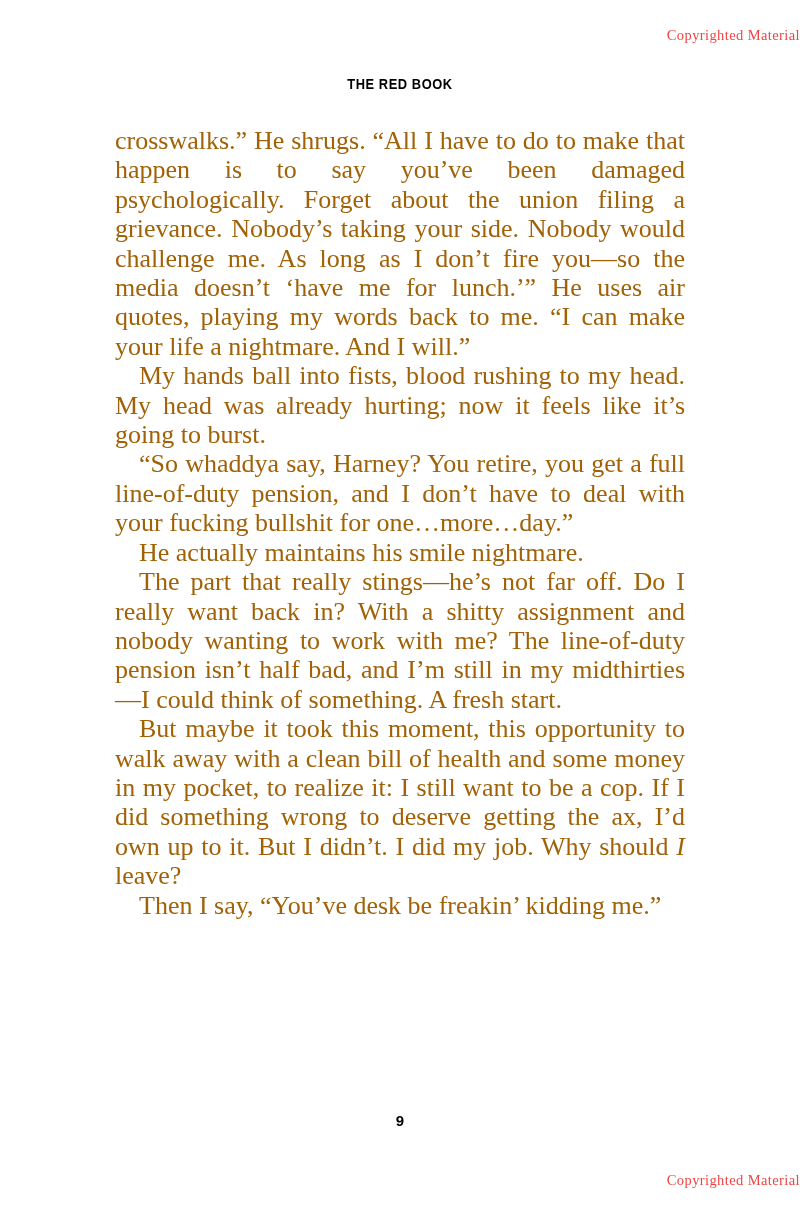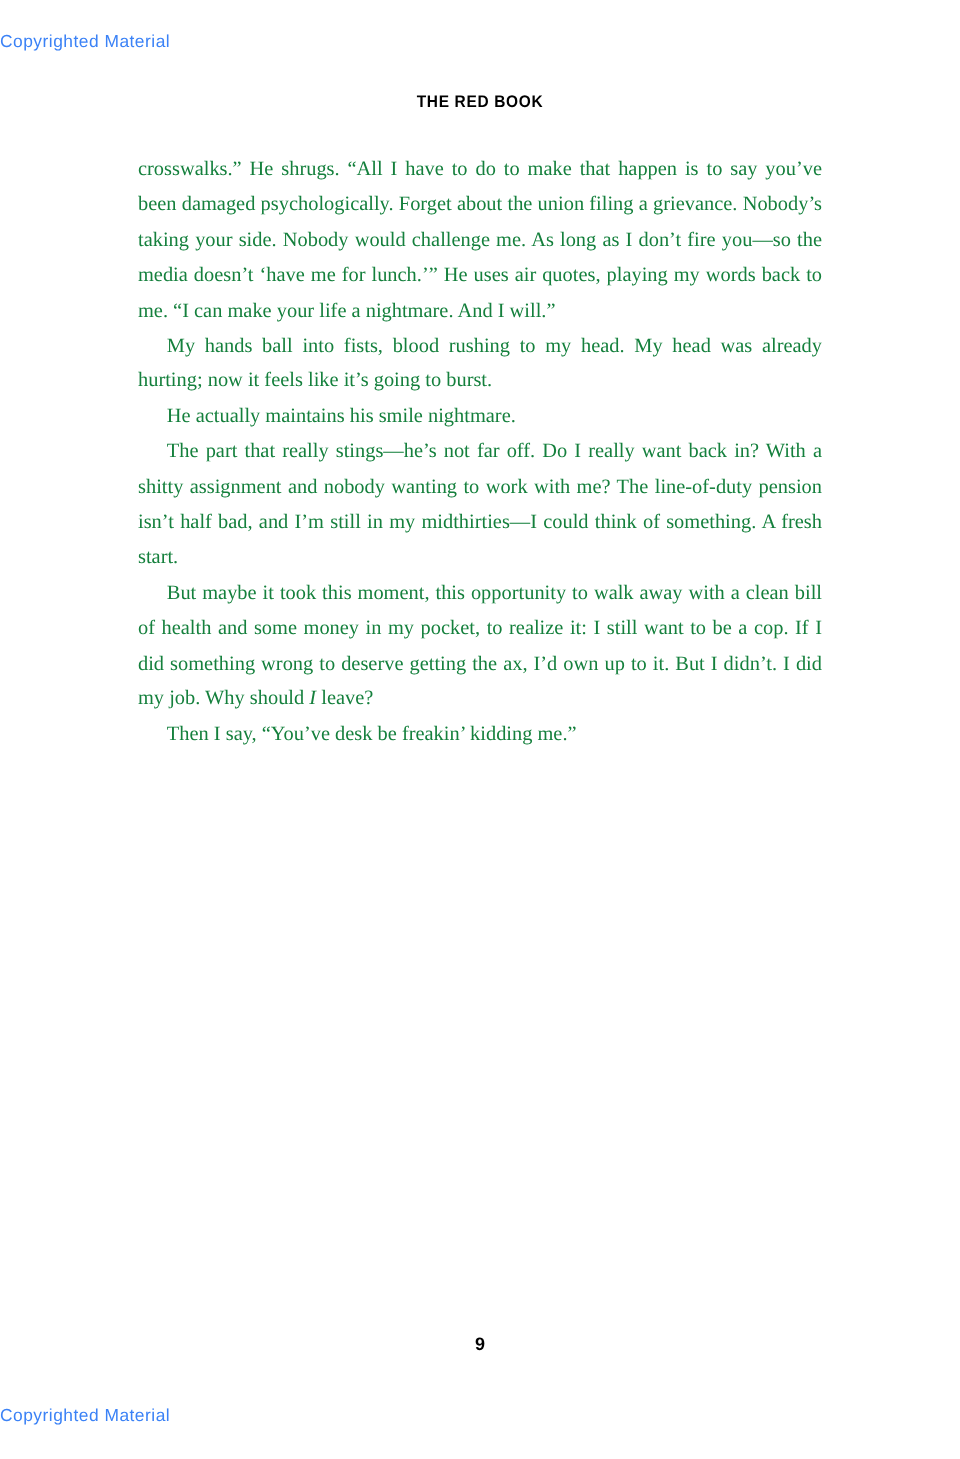--- a/index.html
+++ b/index.html
@@ -12,25 +12,25 @@
     width: 800px;
     height: 1216px;
     background: #ffffff;
     overflow: hidden;
     font-family: "Liberation Serif", serif;
   }
   .copyright {
     position: absolute;
     left: 0;
     width: 100%;
-    text-align: left;
-    font-family: Liberation Sans, sans-serif;
+    text-align: right;
+    font-family: Liberation Serif, serif;
     font-size: 14.5px;
     letter-spacing: 0.4px;
-    color: #3b82f6;
+    color: #ef4444;
   }
   .copyright.top { top: 27px; }
   .copyright.bottom { top: 1172px; }
   .book-title {
     position: absolute;
     top: 76px;
     left: 0;
     width: 100%;
     text-align: center;
     font-family: "Liberation Sans", sans-serif;
@@ -39,24 +39,24 @@
     letter-spacing: 0.6px;
     color: #000000;
     transform: scaleX(0.92);
     transform-origin: center;
   }
   .body-text {
     position: absolute;
     top: 126px;
     left: 115px;
     width: 570px;
-    font-size: 17px;
+    font-size: 26px;
     line-height: 29.4px;
     text-align: justify;
-    color: #15803d;
+    color: #a16207;
   }
   .para { margin: 0; }
   .para.indent { text-indent: 24px; }
   .italic { font-style: italic; }
   .page-number {
     position: absolute;
     top: 1112px;
     left: 0;
     width: 100%;
     text-align: center;
@@ -71,20 +71,21 @@
 
 <div class="page">
 
   <div class="copyright top">Copyrighted Material</div>
 
   <div class="book-title">THE RED BOOK</div>
 
   <div class="body-text">
       <p class="para"><span>crosswalks.” He shrugs. “All I have to do to make that happen is to say you’ve been damaged psychologically. Forget about the union filing a grievance. Nobody’s taking your side. Nobody would challenge me. As long as I don’t fire you—so the media doesn’t ‘have me for lunch.’” He uses air quotes, playing my words back to me. “I can make your life a nightmare. And I will.”</span></p>
       <p class="para indent"><span>My hands ball into fists, blood rushing to my head. My head was already hurting; now it feels like it’s going to burst.</span></p>
+      <p class="para indent"><span>“So whaddya say, Harney? You retire, you get a full line-of-duty pension, and I don’t have to deal with your fucking bullshit for one…more…day.”</span></p>
       <p class="para indent"><span>He actually maintains his smile nightmare.</span></p>
       <p class="para indent"><span>The part that really stings—he’s not far off. Do I really want back in? With a shitty assignment and nobody wanting to work with me? The line-of-duty pension isn’t half bad, and I’m still in my midthirties—I could think of something. A fresh start.</span></p>
       <p class="para indent"><span>But maybe it took this moment, this opportunity to walk away with a clean bill of health and some money in my pocket, to realize it: I still want to be a cop. If I did something wrong to deserve getting the ax, I’d own up to it. But I didn’t. I did my job. Why should </span><span class="italic">I</span><span> leave?</span></p>
       <p class="para indent"><span>Then I say, “You’ve desk be freakin’ kidding me.”</span></p>
     </div>
 
   <div class="page-number">9</div>
 
   <div class="copyright bottom">Copyrighted Material</div>
 

